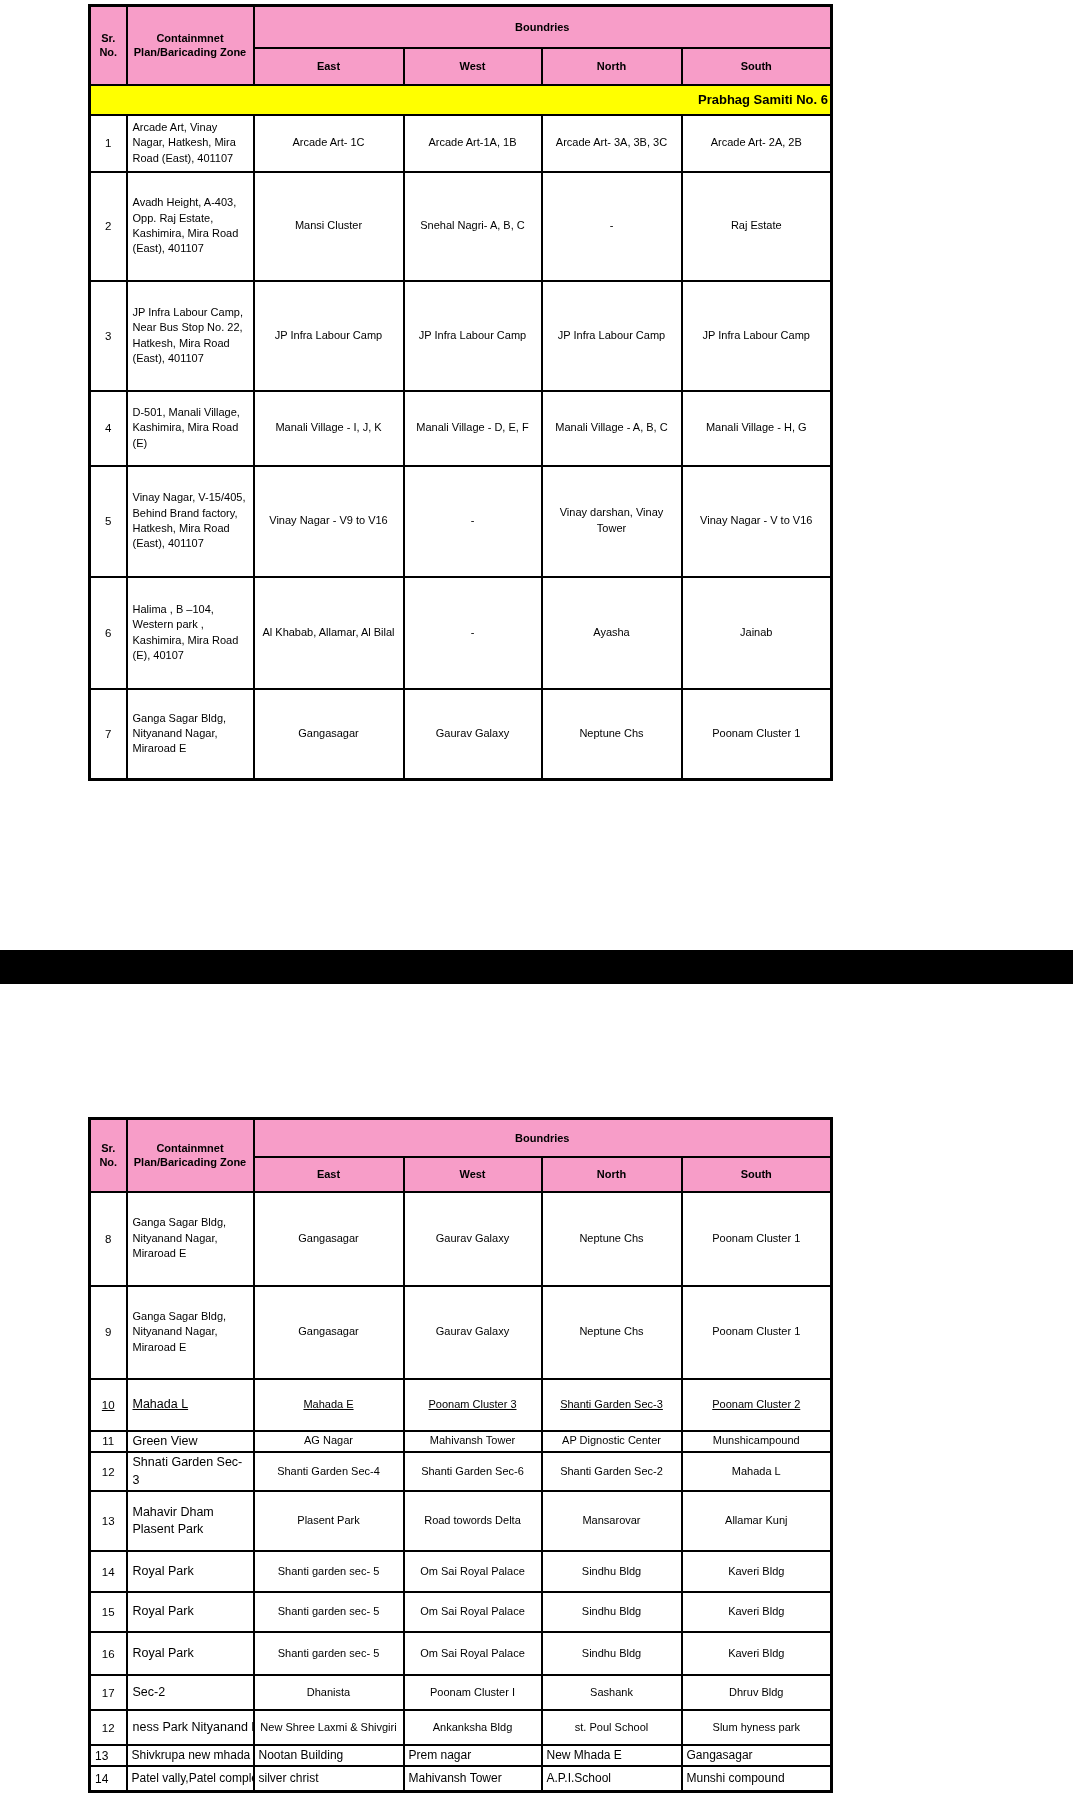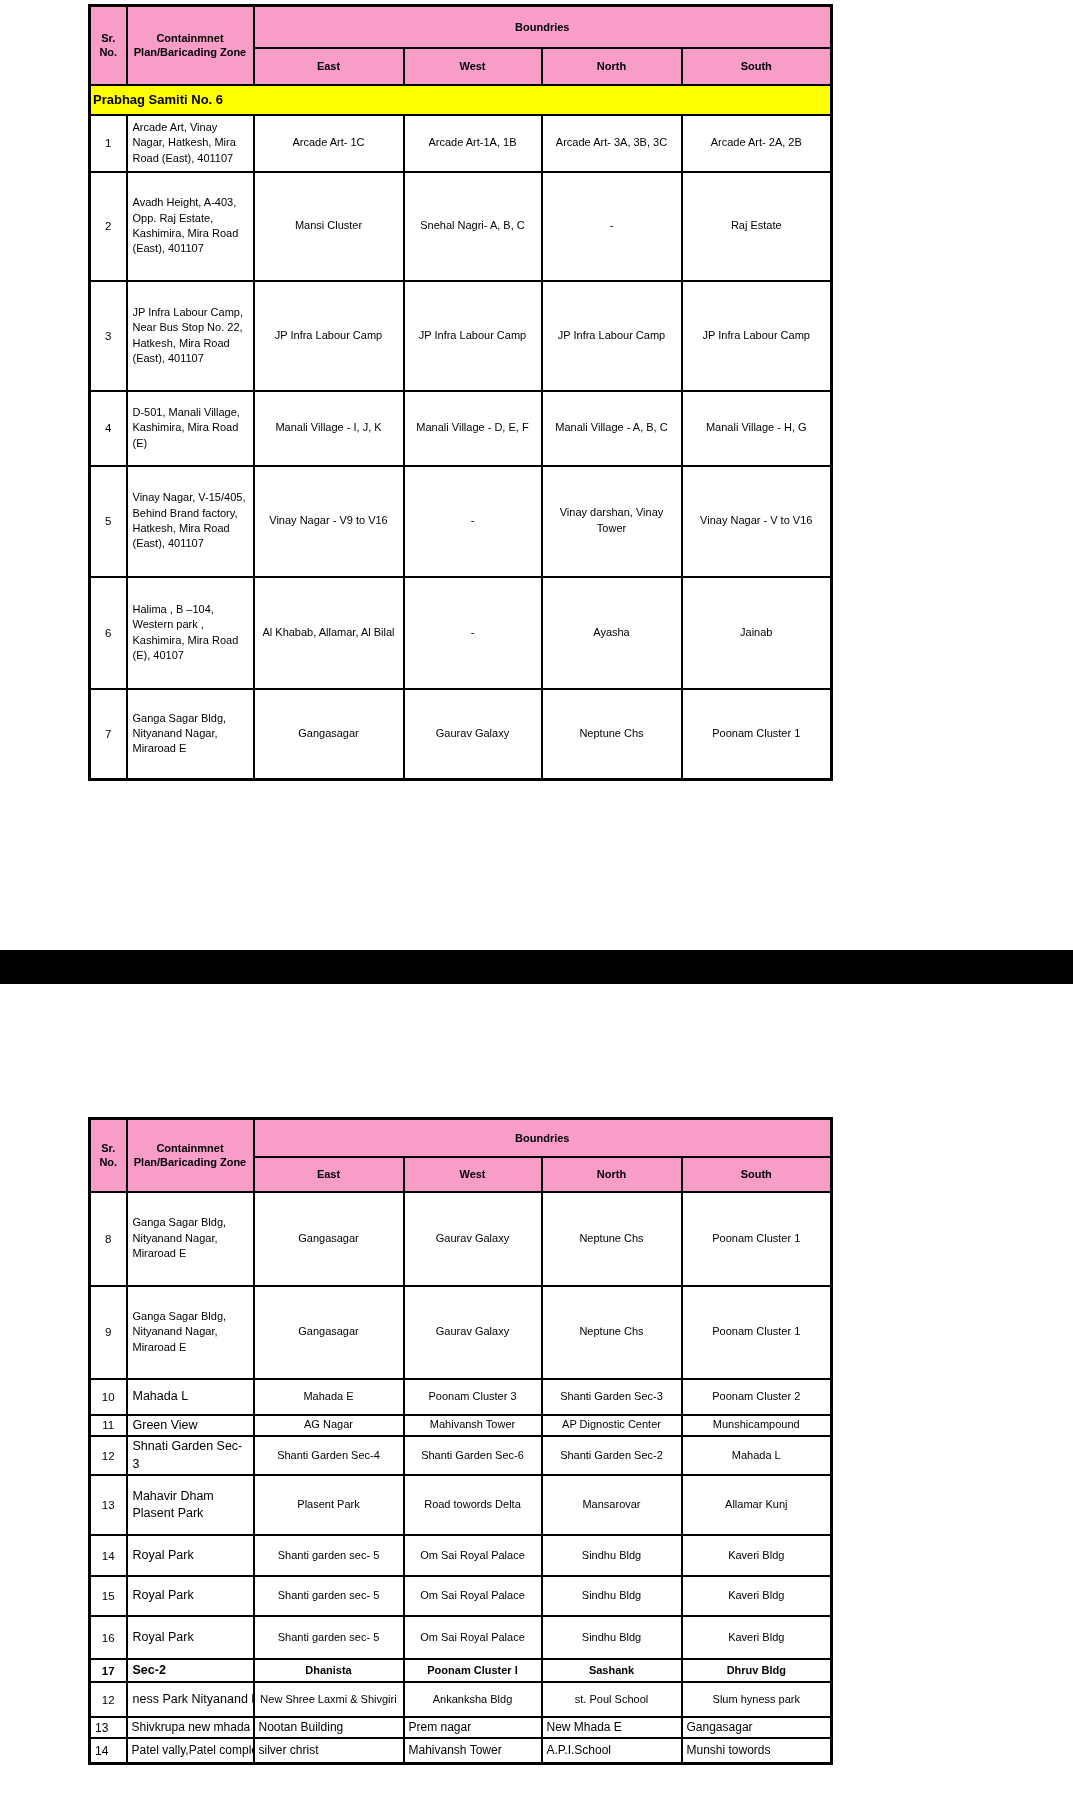--- a/index.html
+++ b/index.html
@@ -40,21 +40,21 @@
   }
   #table1 tr.toprow { height: 42px; }
   #table1 tr.dirrow { height: 37px; }
   #table2 tr.toprow { height: 38px; }
   #table2 tr.dirrow { height: 35px; }
 
   tr.banner td {
     background: var(--yellow, #FFFF00);
     font-weight: bold;
     font-size: 13px;
-    text-align: left;
+    text-align: right;
     height: 30px;
     padding: 1px 2px;
   }
 
   td.c-sr   { text-align: center; font-size: 11.5px; }
   td.c-zone { text-align: left; font-size: 11px; line-height: 1.4; padding-left: 5px; }
   td.c-bnd  { text-align: center; font-size: 11px; line-height: 1.45; }
 
   #table2 td.c-zone { font-size: 12.5px; }
   #table2 tr.zsmall td.c-zone { font-size: 11px; }
@@ -194,21 +194,21 @@
           <td class="c-bnd">Poonam Cluster 1</td>
         </tr>
         <tr class="zsmall" style="height: 93px;">
           <td class="c-sr">9</td>
           <td class="c-zone">Ganga Sagar Bldg, Nityanand Nagar, Miraroad E</td>
           <td class="c-bnd">Gangasagar</td>
           <td class="c-bnd">Gaurav Galaxy</td>
           <td class="c-bnd">Neptune Chs</td>
           <td class="c-bnd">Poonam Cluster 1</td>
         </tr>
-        <tr style="height: 36px;">
+        <tr style="height: 52px; text-decoration: underline;">
           <td class="c-sr">10</td>
           <td class="c-zone">Mahada L</td>
           <td class="c-bnd">Mahada E</td>
           <td class="c-bnd">Poonam Cluster 3</td>
           <td class="c-bnd">Shanti Garden Sec-3</td>
           <td class="c-bnd">Poonam Cluster 2</td>
         </tr>
         <tr style="height: 21px;">
           <td class="c-sr">11</td>
           <td class="c-zone">Green View</td>
@@ -250,21 +250,21 @@
           <td class="c-bnd">Kaveri Bldg</td>
         </tr>
         <tr style="height: 43px;">
           <td class="c-sr">16</td>
           <td class="c-zone">Royal Park</td>
           <td class="c-bnd">Shanti garden sec- 5</td>
           <td class="c-bnd">Om Sai Royal Palace</td>
           <td class="c-bnd">Sindhu Bldg</td>
           <td class="c-bnd">Kaveri Bldg</td>
         </tr>
-        <tr style="height: 23px; font-weight: bold;">
+        <tr style="height: 35px;">
           <td class="c-sr">17</td>
           <td class="c-zone">Sec-2</td>
           <td class="c-bnd">Dhanista</td>
           <td class="c-bnd">Poonam Cluster I</td>
           <td class="c-bnd">Sashank</td>
           <td class="c-bnd">Dhruv Bldg</td>
         </tr>
         <tr class="clipz" style="height: 35px;">
           <td class="c-sr">12</td>
           <td class="c-zone">ness Park Nityanand Nag</td>
@@ -280,18 +280,18 @@
           <td class="c-bnd">Prem nagar</td>
           <td class="c-bnd">New Mhada E</td>
           <td class="c-bnd">Gangasagar</td>
         </tr>
         <tr class="clipz last" style="height: 25px;">
           <td class="c-sr">14</td>
           <td class="c-zone">Patel vally,Patel complex</td>
           <td class="c-bnd">silver christ</td>
           <td class="c-bnd">Mahivansh Tower</td>
           <td class="c-bnd">A.P.I.School</td>
-          <td class="c-bnd">Munshi towords</td>
+          <td class="c-bnd">Munshi compound</td>
         </tr>
       </tbody>
   </table>
 
 </div>
 
 </body></html>

